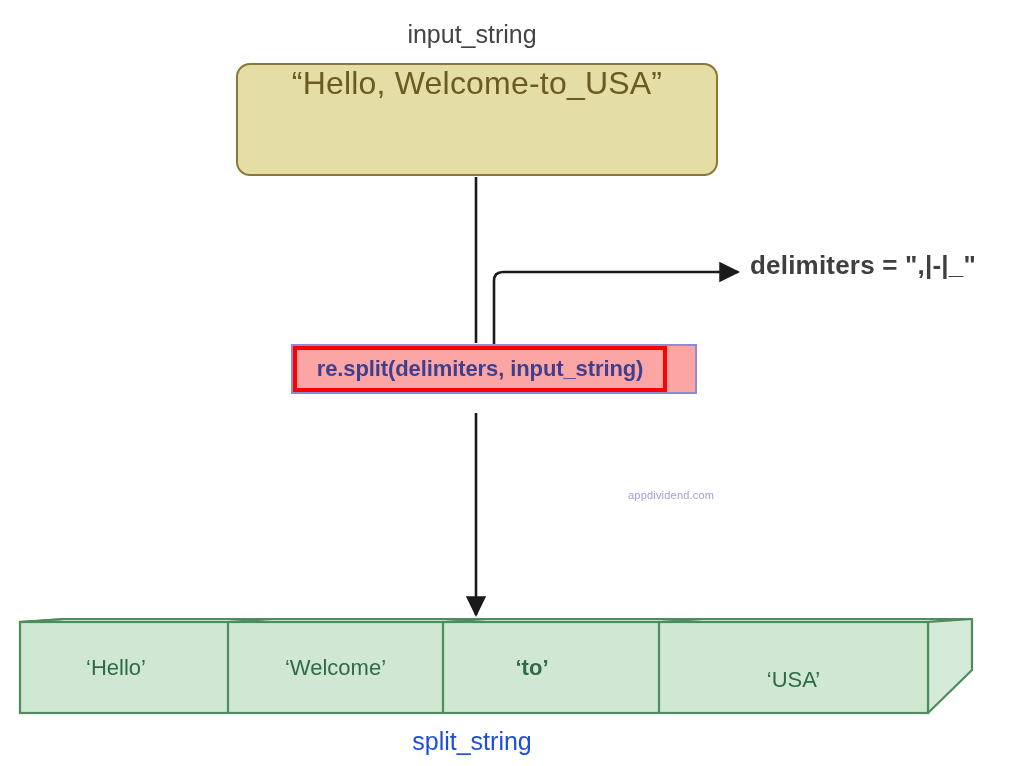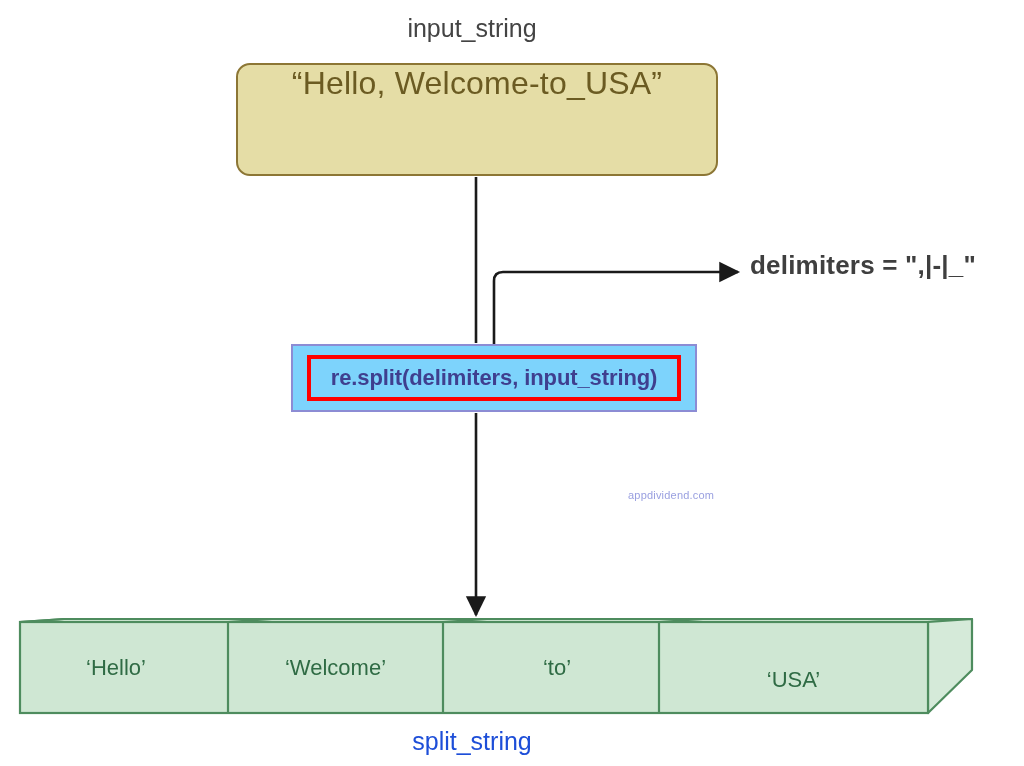--- a/index.html
+++ b/index.html
@@ -36,21 +36,21 @@
 
   
   .lbl {
     position: absolute;
     white-space: nowrap;
     color: #4a4a4a;
   }
 
   #input-string-label {
     left: 0;
-    top: 14px;
+    top: 20px;
     width: 944px;
     text-align: center;
     font-size: 25px;
     color: #444444;
   }
 
   #split-string-label {
     left: 0;
     top: 727px;
     width: 944px;
@@ -86,27 +86,26 @@
     font-size: 32px;
     color: #6b5b22;
     letter-spacing: 0.2px;
   }
 
   #split-call-box {
     position: absolute;
     left: 291px;
     top: 344px;
     width: 406px;
-    height: 68px;
+    height: 50px;
     box-sizing: border-box;
-    background: #7dd3fc;
+    background: #fca5a5;
     border: 2px solid #8c8cd4;
     display: flex;
     align-items: center;
-    justify-content: center;
   }
   #split-call-inner {
     width: 374px;
     height: 46px;
     box-sizing: border-box;
     border: 4px solid #ff0000;
     display: flex;
     align-items: center;
     justify-content: center;
   }
@@ -185,18 +184,18 @@
   <div id="split-call-box">
     <div id="split-call-inner">
       <span id="split-call-text">re.split(delimiters, input_string)</span>
     </div>
   </div>
 
   <div id="watermark">appdividend.com</div>
 
   <div class="array-cell-text" style="left:20px; width:192px;">‘Hello’</div>
   <div class="array-cell-text" style="left:228px; width:215px;">‘Welcome’</div>
-  <div class="array-cell-text" style="left:465px; width:184px;">‘to’</div>
+  <div class="array-cell-text" style="left:440px; width:184px;font-weight:bold;">‘to’</div>
   <div class="array-cell-text" style="left:659px; width:269px;margin-top:12px;">‘USA’</div>
 
   <div class="lbl" id="split-string-label">split_string</div>
 
 </div>
 
 </body></html>

